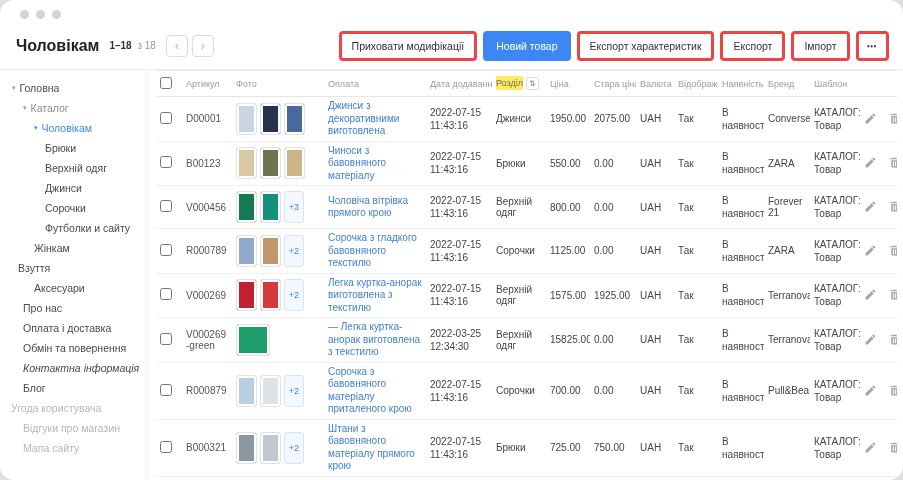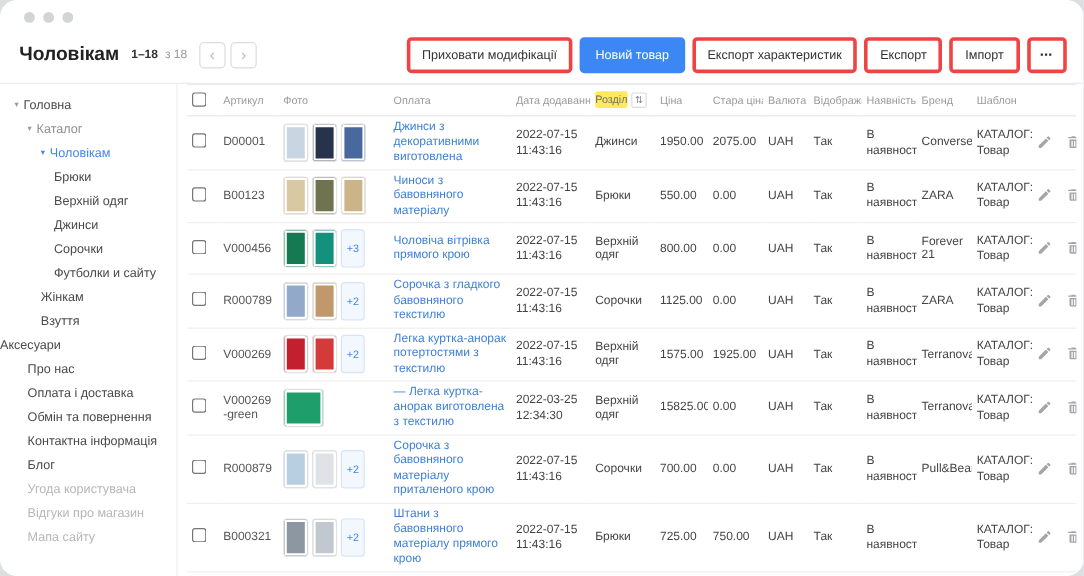--- a/index.html
+++ b/index.html
@@ -126,42 +126,42 @@
         </div>
         <div class="nav-item normal" style="padding-left: 45px;">
           <span>Сорочки</span>
         </div>
         <div class="nav-item normal" style="padding-left: 45px;">
           <span>Футболки и сайту</span>
         </div>
         <div class="nav-item normal" style="padding-left: 34px;">
           <span>Жінкам</span>
         </div>
+        <div class="nav-item normal" style="padding-left: 18px;">
+          <span>Взуття</span>
+        </div>
         <div class="nav-item normal" style="padding-left: 34px;">
-          <span>Взуття</span>
-        </div>
-        <div class="nav-item normal" style="">
           <span>Аксесуари</span>
         </div>
         <div class="nav-item normal" style="padding-left: 23px;">
           <span>Про нас</span>
         </div>
         <div class="nav-item normal" style="padding-left: 23px; align-items: flex-end;">
           <span>Оплата і доставка</span>
         </div>
         <div class="nav-item normal" style="padding-left: 23px;">
           <span>Обмін та повернення</span>
         </div>
-        <div class="nav-item normal" style="padding-left: 23px;">
+        <div class="nav-item normal" style="padding-left: 23px; font-style: italic;">
           <span>Контактна інформація</span>
         </div>
         <div class="nav-item normal" style="padding-left: 23px;">
           <span>Блог</span>
         </div>
-        <div class="nav-item muted" style="padding-left: 23px;">
+        <div class="nav-item muted" style="padding-left: 11px;">
           <span>Угода користувача</span>
         </div>
         <div class="nav-item muted" style="padding-left: 23px;">
           <span>Відгуки про магазин</span>
         </div>
         <div class="nav-item muted" style="padding-left: 23px;">
           <span>Мапа сайту</span>
         </div>
       </nav>
 
@@ -350,21 +350,21 @@
     <td class="c-cb"><input type="checkbox" style=""></td>
     <td class="c-sku">V000269</td>
     <td>
                 <div class="photos">
                   <div class="thumb" style="background: rgb(194, 31, 47);"></div>
                   <div class="thumb" style="background: rgb(212, 58, 58);"></div>
                   <div class="more-chip">+2</div>
                 </div>
               </td>
     <td>
-                <a class="plink">Легка куртка-анорак потертостями з текстилю</a>
+                <a class="plink">Легка куртка-анорак виготовлена з текстилю</a>
               </td>
     <td class="c-date">2022-07-15 11:43:16</td>
     <td>Верхній одяг</td>
     <td>1575.00</td>
     <td>1925.00</td>
     <td>UAH</td>
     <td>Так</td>
     <td class="c-stock">В наявності</td>
     <td>Terranova</td>
     <td class="c-tpl">КАТАЛОГ: Товар</td>

